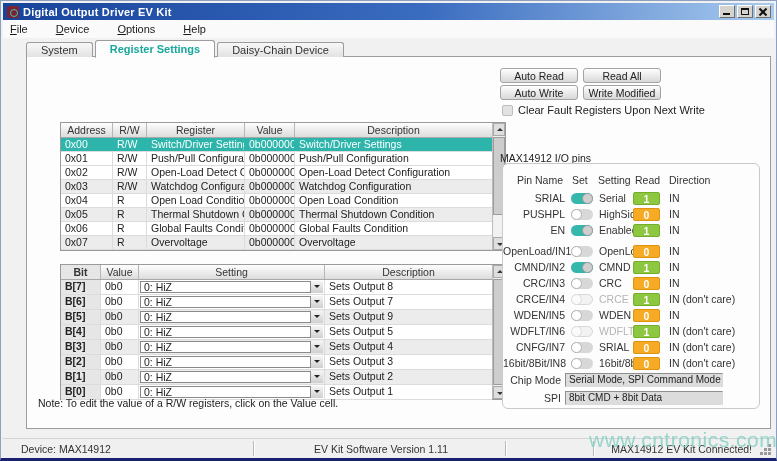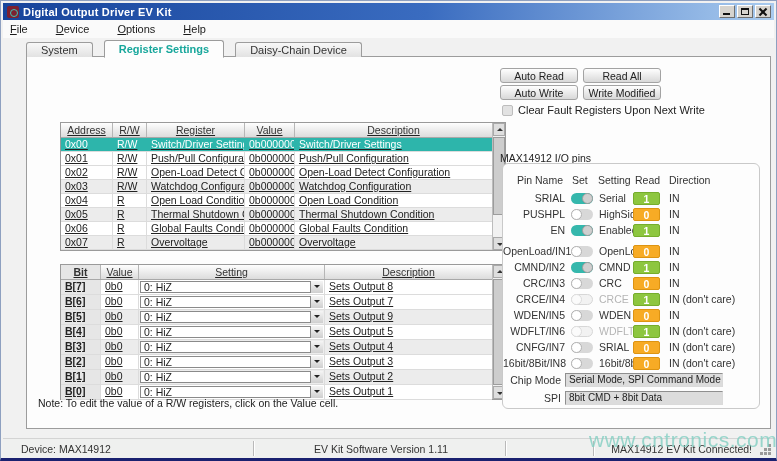--- a/index.html
+++ b/index.html
@@ -26,42 +26,42 @@
   .glyph-close{position:absolute;inset:0;}
   .glyph-close::before,.glyph-close::after{content:"";position:absolute;left:2px;top:5px;width:10px;height:2px;background:#111;}
   .glyph-close::before{transform:rotate(45deg);}
   .glyph-close::after{transform:rotate(-45deg);}
   
   .menubar{position:absolute;left:2px;top:19px;right:2px;height:18px;background:#fafafa;display:flex;align-items:center;}
   .menu-item{display:inline-block;padding:2px 7px;margin-right:14px;cursor:default;color:#1a1a1a;}
   .menu-item::first-letter{text-decoration:underline;}
   
   .tabs{position:absolute;left:25px;top:38px;height:18px;display:flex;align-items:flex-end;z-index:3;}
-  .tab{height:15px;line-height:14px;padding:0 14px;margin-right:11px;text-align:left;
+  .tab{height:15px;line-height:14px;padding:0 14px;margin-right:2px;text-align:left;
     background:linear-gradient(#f8f8f8,#e2e2e2);border:1px solid #9c9c9c;border-bottom:none;
     border-radius:3px 3px 0 0;color:#333;}
   .tab.active{height:18px;line-height:17px;background:#fdfdfd;color:#18a79c;font-weight:bold;
     border-bottom:1px solid #fdfdfd;margin-bottom:-1px;}
   
   .page{position:absolute;left:25px;top:55px;width:745px;height:373px;background:#fdfdfd;border:1px solid #9c9c9c;}
   
   .gtable{position:absolute;background:#fff;border:1px solid #9a9a9a;}
   .thead{display:flex;height:15px;background:linear-gradient(#fefefe,#dcdcdc);border-bottom:1px solid #a8a8a8;}
   .th{font-size:10.5px;color:#333;text-align:center;line-height:14px;border-right:1px solid #b6b6b6;overflow:hidden;white-space:nowrap;}
   .trow{display:flex;border-bottom:1px solid #dcdcdc;background:#fff;}
   .trow.shaded{background:#ececec;}
   .trow.selected{background:#2db5ab;color:#fff;}
   .td{padding:0 0 0 4px;line-height:13px;border-right:1px solid #dcdcdc;overflow:hidden;white-space:nowrap;font-size:10.5px;}
   .trow.selected .td{border-right-color:#2db5ab;}
   
   .reg-table{left:33px;top:65px;width:446px;height:129px;}
   .reg-table .trow{height:14px;}
   .reg-table .td{line-height:13px;}
   .rc-addr{width:52px;}.rc-rw{width:34px;}.rc-reg{width:98px;}.rc-val{width:50px;}.rc-desc{flex:1;border-right:none!important;}
-  .rows-clip{width:calc(100% - 13px);text-decoration:underline;}
+  .rows-clip{width:calc(100% - 13px);}
   
   .bit-table{left:33px;top:207px;width:446px;height:136px;}
   .bit-table .trow{height:15px;align-items:stretch;}
   .bc-bit{width:40px;background:#e6e6e6;font-weight:bold;}
   .bc-val{width:38px;}.bc-set{width:186px;padding:0!important;position:relative;}
   .bc-desc{flex:1;border-right:none!important;}
   .combo{position:absolute;inset:1px;background:#fff;border:1px solid #8a8a8a;line-height:11px;padding:0 14px 0 3px;font-size:10.5px;overflow:hidden;white-space:nowrap;}
   .combo-btn{position:absolute;right:1px;top:1px;bottom:1px;width:13px;background:linear-gradient(#f5f5f5,#cfcfcf);border-left:1px solid #8a8a8a;}
   .combo-btn::after{content:"";position:absolute;left:3px;top:4px;border:3.5px solid transparent;border-top-color:#222;}
   

